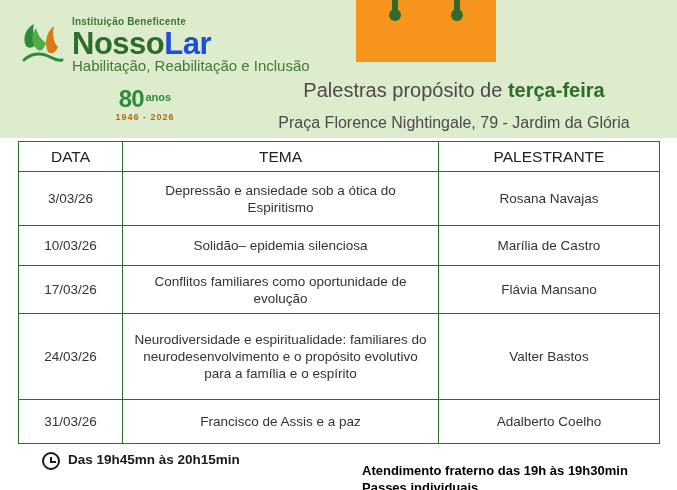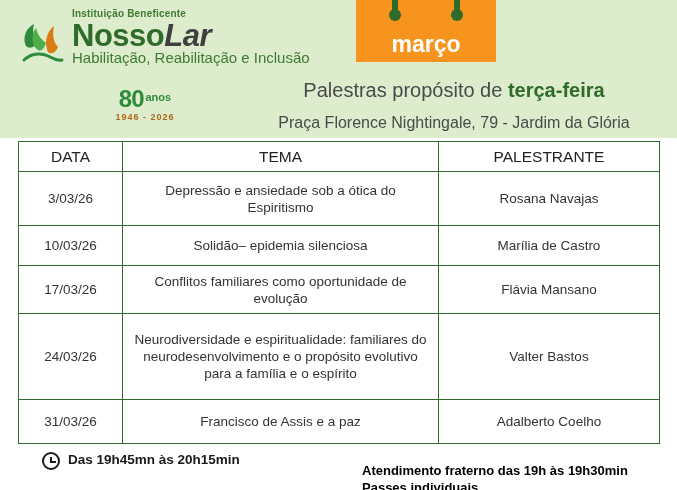--- a/index.html
+++ b/index.html
@@ -36,38 +36,39 @@
   }
   .logo-mark {
     width: 50px; height: 48px;
     margin-top: 10px;
     flex: none;
     position: relative;
   }
   .logo-text {
     margin-left: 4px;
     padding-top: 2px;
+    margin-top: 8px;
   }
   .inst-line {
     font-size: 10px;
     font-weight: bold;
     color: #3f7a33;
     letter-spacing: 0.2px;
     line-height: 12px;
   }
   .brand {
     font-size: 31px;
     line-height: 32px;
     font-weight: bold;
     color: #2f6b2a;
     letter-spacing: -0.5px;
     white-space: nowrap;
   }
   .brand .nosso { color: #2f6b2a; }
-  .brand .lar { color: #404040; font-style: italic; }
+  .brand .lar { color: #1d4ed8; }
   .brand-sub {
     font-size: 15px;
     font-weight: normal;
     color: #3f7a33;
     line-height: 12px;
     white-space: nowrap;
   }
   .anniv {
     position: absolute;
     left: 52px; top: 78px;
@@ -258,21 +259,20 @@
       </div>
       <div class="anniv">
         <span class="anniv-num">80</span><span class="anniv-anos">anos</span>
         <div class="anniv-years">1946 - 2026</div>
       </div>
     </div>
 
     <div class="month-box">
       <span class="pin left"></span>
       <span class="pin right"></span>
-      <span class="month-label">março</span>
     </div>
 
     <div class="title-main"><span>Palestras propósito de </span><b>terça-feira</b></div>
     <div class="title-addr">Praça Florence Nightingale, 79 - Jardim da Glória</div>
   </div>
 
   <div class="table-wrap">
     <table>
       <colgroup>
         <col class="c-date">

